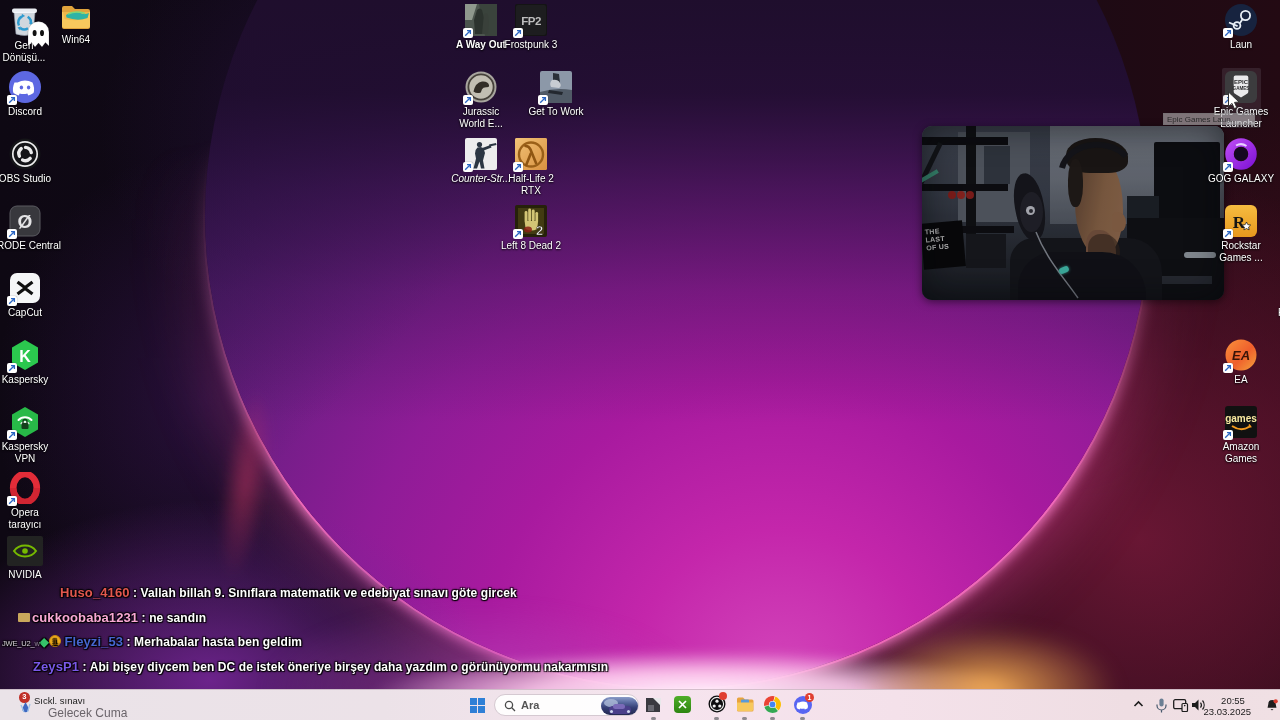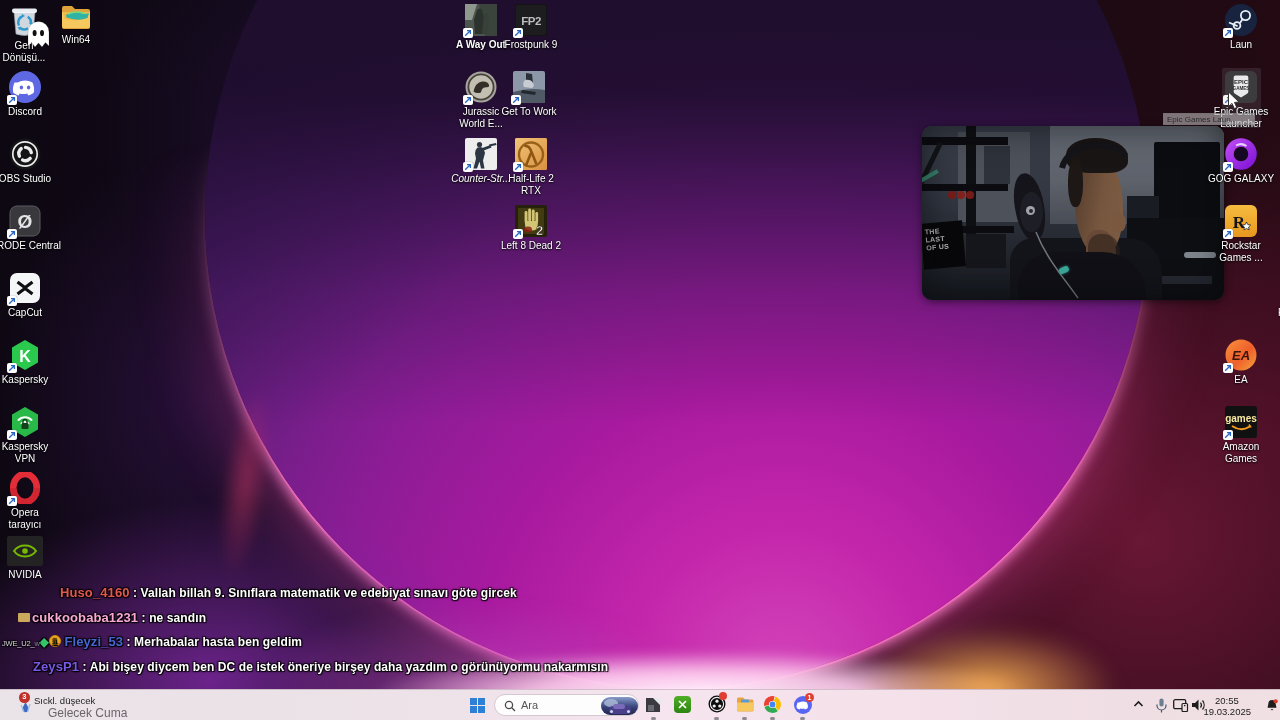--- a/index.html
+++ b/index.html
@@ -356,23 +356,23 @@
     <rect width="32" height="32" rx="2" fill="#141414"></rect>
     <rect x="1" y="1" width="30" height="30" rx="2" fill="#1d1d1f"></rect>
     <text x="16" y="20.5" font-size="11.5" font-weight="bold" fill="#bdbdbd" text-anchor="middle" font-family="Liberation Sans" letter-spacing="-.5">FP2</text>
   </svg>
   <div class="sc">
         <svg width="8" height="8" viewBox="0 0 8 8">
           <path d="M1.2 6.8 L6 2 M3 1.6 h3.4 V5" stroke="#2b66c3" stroke-width="1.3" fill="none"></path>
         </svg>
       </div>
  </div>
- <div class="lb">Frostpunk 9</div>
-</div>
-<div class="di" style="left:493px;top:71px;">
+ <div class="lb">Frostpunk 3</div>
+</div>
+<div class="di" style="left:520px;top:71px;">
  <div class="ic">
   <svg width="32" height="32" viewBox="0 0 32 32">
     <rect width="32" height="32" rx="2" fill="#8c98a8"></rect>
     <path d="M0 21 q16-5 32-2 v13 h-32z" fill="#505a66"></path>
     <path d="M13 2 l6 1 1 9 -7-1z" fill="#2a3038"></path>
     <path d="M12 9 q6-1 8 3 q2 3-1 5 l-8-1 q-2-4 1-7z" fill="#c8ccd2"></path>
     <path d="M9 19 l14 2 -1 3 -14-2z" fill="#23282f"></path>
   </svg>
   <div class="sc">
         <svg width="8" height="8" viewBox="0 0 8 8">
@@ -570,33 +570,33 @@
 
 <div id="bar" class="abs">
 
   <div class="abs" style="left:19px;top:2px;width:14px;height:22px;">
     <div class="abs" style="left:0px;top:0px;width:10.5px;height:10.5px;border-radius:50%;background:#c03028;color:#fff;font-size:7.5px;line-height:10.5px;text-align:center;font-weight:bold;">3</div>
     <svg class="abs" style="left:1px;top:9px;" width="11" height="13" viewBox="0 0 11 13">
       <path d="M5.5 1 L8.5 7 A3.2 3.2 0 1 1 2.5 7 z" fill="#3f68c0"></path>
       <path d="M1 4 l3 7 M10 3 l-2.5 8" stroke="#9fc2e8" stroke-width="1.3"></path>
     </svg>
   </div>
-  <div class="tbtxt" style="left:34px;top:5px;font-size:9.5px;">Sıckl. düşecek</div>
+  <div class="tbtxt" style="left:34px;top:5px;font-size:9.5px;">Sıckl. sınavı</div>
   <div class="tbtxt" style="left:48px;top:16px;font-size:12px;color:#6a646a;">Gelecek Cuma</div>
 
   <div class="abs" style="left:470px;top:8px;">
     <svg width="15" height="15" viewBox="0 0 15 15">
       <rect x="0" y="0" width="7" height="7" fill="#2e7fd6"></rect>
         <rect x="8" y="0" width="7" height="7" fill="#2e7fd6"></rect>
       <rect x="0" y="8" width="7" height="7" fill="#2e7fd6"></rect>
         <rect x="8" y="8" width="7" height="7" fill="#2e7fd6"></rect>
     </svg>
   </div>
 
-  <div class="abs" style="left:494px;top:4px;width:145px;height:22px;border-radius:11px;background:rgba(255,255,255,.9);border:1px solid #d5c9d1;box-sizing:border-box;">
+  <div class="abs" style="left:494px;top:4px;width:145px;height:22px;border-radius:11px;background:rgba(255,255,255,.9);border:1px solid #d5c9d1;box-sizing:border-box;font-weight:bold;">
     <svg class="abs" style="left:9px;top:5px;" width="12" height="12" viewBox="0 0 12 12">
       <circle cx="5" cy="5" r="3.6" fill="none" stroke="#4a4a4a" stroke-width="1.3"></circle>
       <path d="M7.8 7.8 L11 11" stroke="#4a4a4a" stroke-width="1.3"></path>
     </svg>
     <div class="abs" style="left:26px;top:4px;font-size:11px;color:#555;">Ara</div>
     <div class="abs" style="left:106px;top:1.5px;width:37px;height:18px;border-radius:9px;overflow:hidden;background:linear-gradient(180deg,#8a9cc8 0%,#5a6aa0 30%,#343e74 60%,#232850 100%);">
       <div class="abs" style="left:3px;top:2px;width:14px;height:8px;border-radius:50%;background:#aebcd8;opacity:.8;"></div>
       <div class="abs" style="left:8px;top:9px;width:22px;height:8px;border-radius:4px;background:#4a3f8a;"></div>
       <div class="abs" style="left:12px;top:7px;width:12px;height:5px;border-radius:3px;background:#7a6ab8;"></div>
       <div class="abs" style="left:9px;top:13px;width:3px;height:3px;border-radius:50%;background:#cdd6ee;"></div>
@@ -673,20 +673,20 @@
   </svg>
   <svg class="abs" style="left:1173px;top:9px;" width="16" height="13" viewBox="0 0 16 13">
     <rect x="0.7" y="0.7" width="12" height="9" rx="1.5" fill="none" stroke="#1d1d1d" stroke-width="1.3"></rect>
     <rect x="9" y="4.5" width="5.5" height="8" rx="1" fill="#efdfe3" stroke="#1d1d1d" stroke-width="1.2"></rect>
     <circle cx="11.7" cy="6.6" r="0.8" fill="#1d1d1d"></circle>
   </svg>
   <svg class="abs" style="left:1191px;top:8px;" width="15" height="14" viewBox="0 0 15 14">
     <path d="M1 5 h3 l3.5-3.5 v11 L4 9 H1z" fill="#1d1d1d"></path>
     <path d="M9.5 4.5 a4 4 0 0 1 0 5 M11.5 2.5 a7 7 0 0 1 0 9" stroke="#1d1d1d" stroke-width="1.2" fill="none"></path>
   </svg>
-  <div class="tbtxt" style="left:1215px;top:4.5px;width:36px;text-align:left;font-size:9.5px;">20:55</div>
-  <div class="tbtxt" style="left:1203px;top:15.5px;width:48px;text-align:right;font-size:9.5px;">19.03.2025</div>
+  <div class="tbtxt" style="left:1215px;top:4.5px;width:36px;text-align:center;font-size:9.5px;">20:55</div>
+  <div class="tbtxt" style="left:1203px;top:15.5px;width:48px;text-align:right;font-size:9.5px;">23.03.2025</div>
   <svg class="abs" style="left:1266px;top:9px;" width="12" height="13" viewBox="0 0 13 14">
     <path d="M6.5 1 q4 0 4 4.5 l.8 4 H1.7 l.8-4 Q2.5 1 6.5 1z" fill="#1d1d1d"></path>
     <path d="M5 11 a1.6 1.6 0 0 0 3 0z" fill="#1d1d1d"></path>
     <circle cx="10.5" cy="2.5" r="2.3" fill="#d83b2e"></circle>
   </svg>
 </div>
 
 </body></html>

